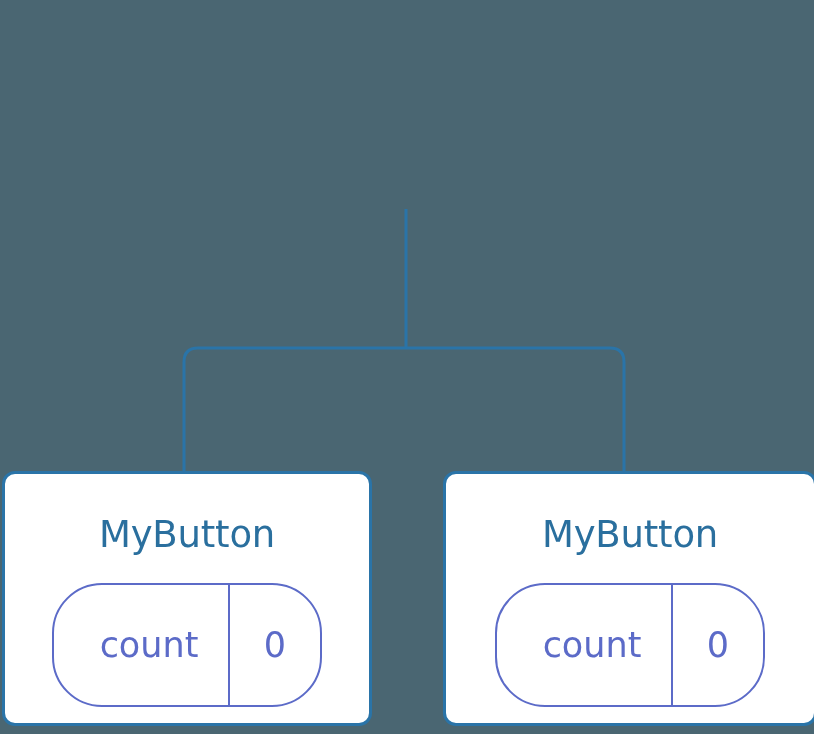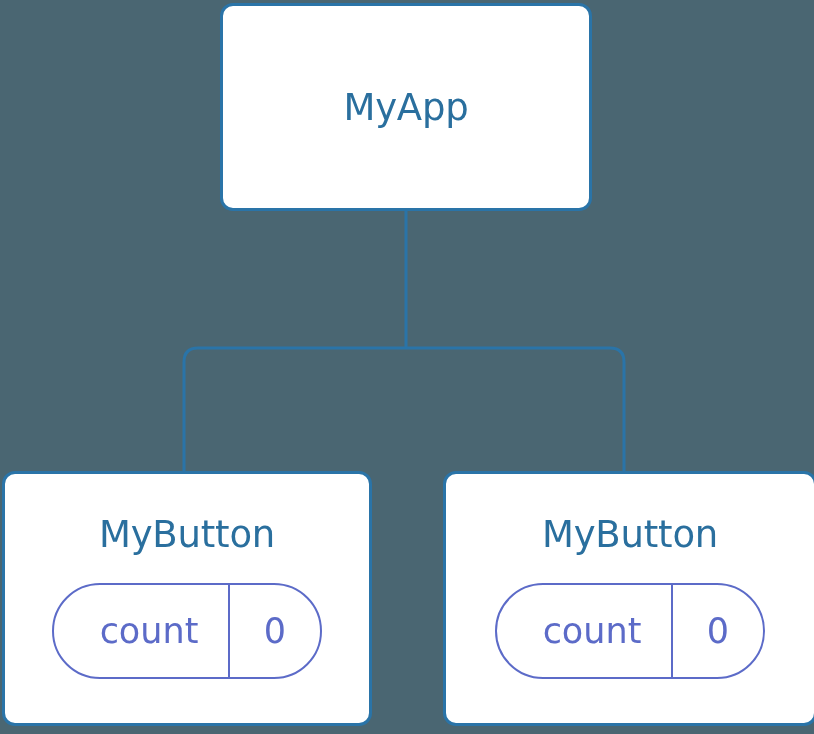--- a/index.html
+++ b/index.html
@@ -74,21 +74,21 @@
     top: 471px;
     width: 374px;
     height: 255px;
     justify-content: flex-start;
     padding-top: 42px;
   }
 
   
   .pill {
     margin-top: 30px;
-    height: 96px;
+    height: 124px;
     border: 2px solid #5c6bc8;
     border-radius: 50px;
     box-sizing: border-box;
     display: flex;
     align-items: stretch;
     background: transparent;
   }
   .pill-key,
   .pill-val {
     display: flex;
@@ -116,23 +116,20 @@
 
   <svg id="edges" viewBox="0 0 814 734" width="814" height="734" aria-hidden="true">
 
     <path d="M 406 209 L 406 348" fill="none" stroke="#2a74a8" stroke-width="3"></path>
 
     <path d="M 406 348 L 198 348 Q 184 348 184 362 L 184 474" fill="none" stroke="#2a74a8" stroke-width="3"></path>
 
     <path d="M 406 348 L 610 348 Q 624 348 624 362 L 624 474" fill="none" stroke="#2a74a8" stroke-width="3"></path>
   </svg>
 
-  <div class="node" id="node-root">
-    <div class="node-title">MyApp</div>
-  </div>
 
   <div class="node" id="node-child-0">
     <div class="node-title">MyButton</div>
     <div class="pill">
       <div class="pill-key">count</div>
       <div class="pill-val">0</div>
     </div>
   </div>
 
   <div class="node" id="node-child-1">

